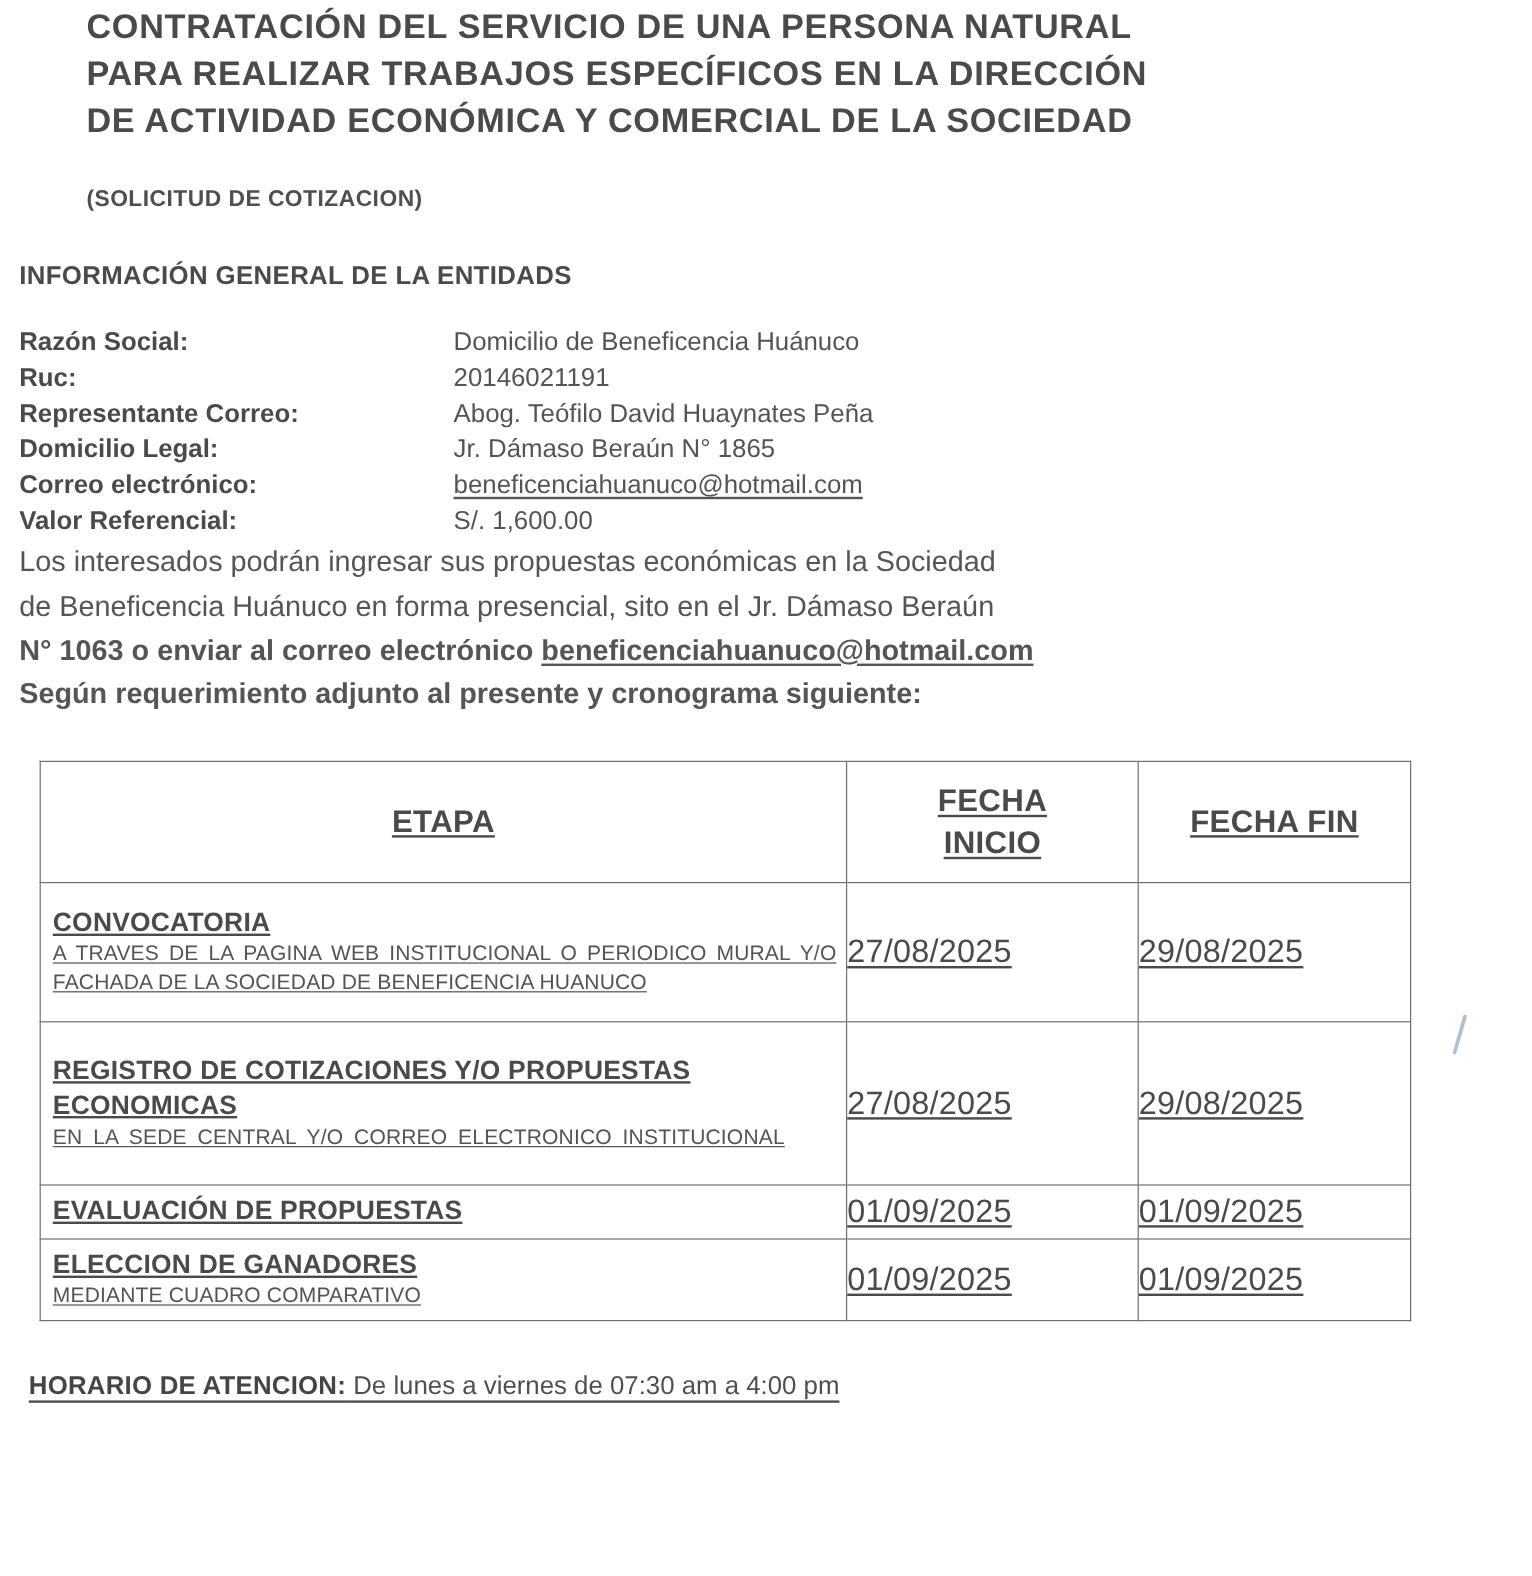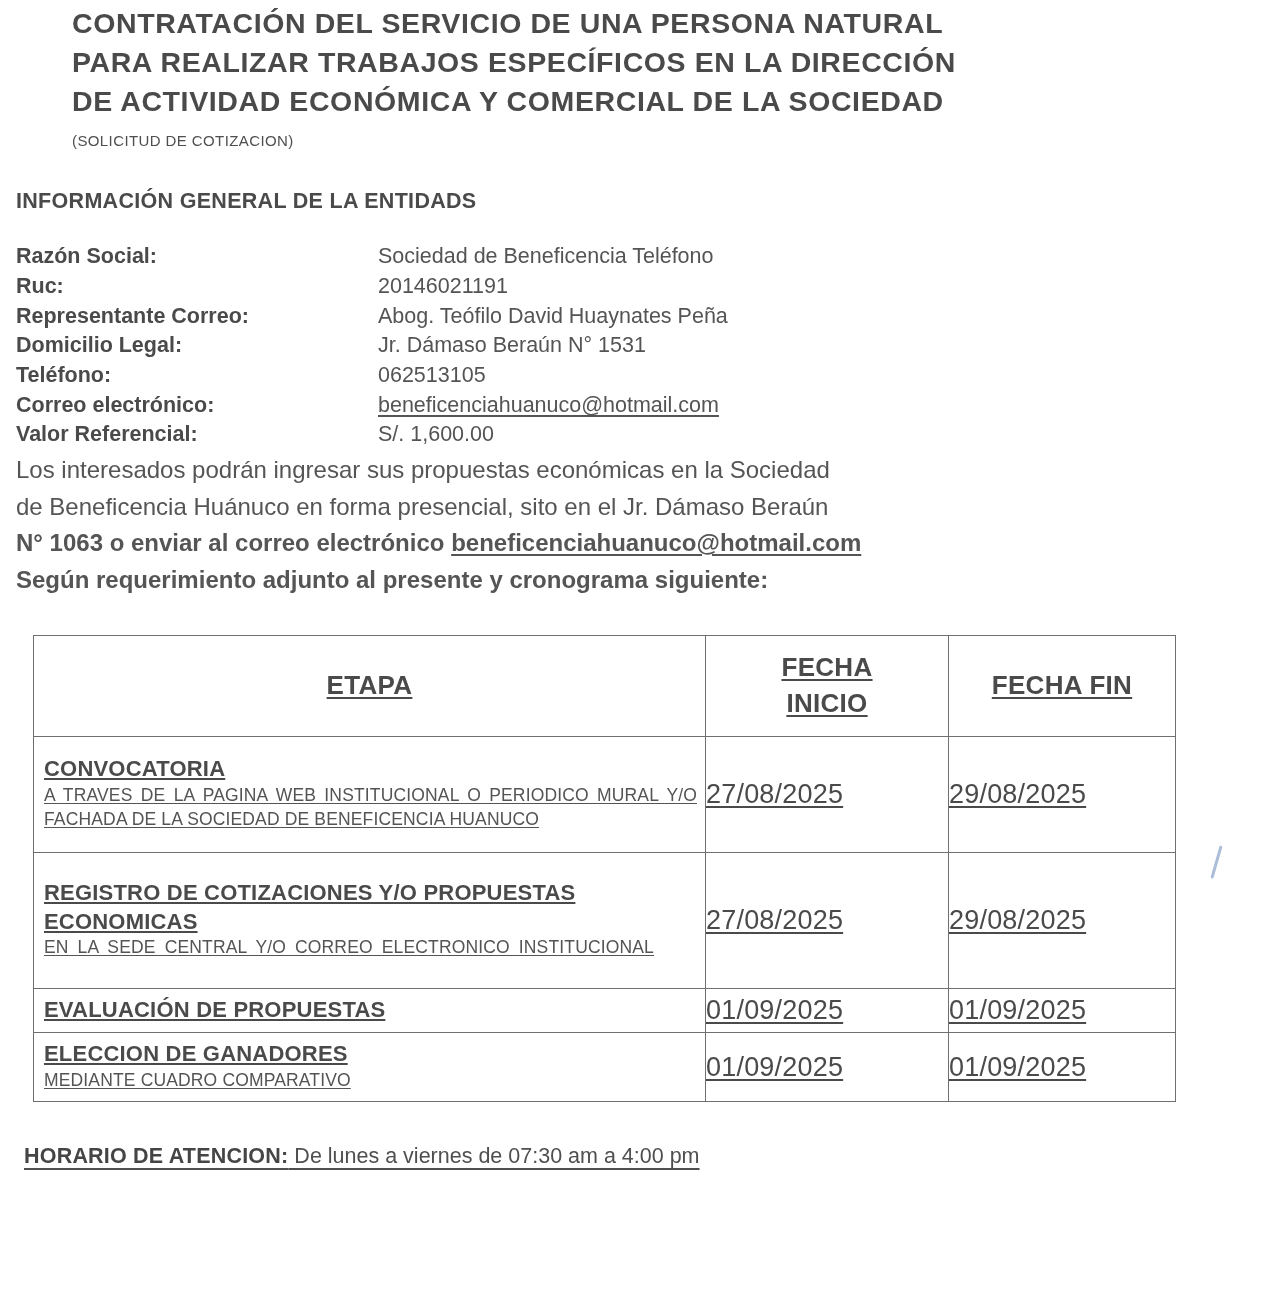--- a/index.html
+++ b/index.html
@@ -31,24 +31,24 @@
   }
   .title-line {
     font-weight: bold;
     font-size: 28.5px;
     letter-spacing: 0.6px;
     line-height: 1.36;
     color: #4a4a4a;
     white-space: nowrap;
   }
   .subtitle {
-    font-weight: normal;
-    font-size: 15px;
+    font-weight: bold;
+    font-size: 19px;
     letter-spacing: 0.4px;
-    margin-top: 12px;
+    margin-top: 36px;
     color: #4f4f4f;
   }
 
   
   .section-heading {
     font-weight: bold;
     font-size: 21.5px;
     letter-spacing: 0.3px;
     color: #4a4a4a;
     margin: 40px 0 0 16px;
@@ -213,37 +213,33 @@
   </div>
 
   
   <div class="section-heading">INFORMACIÓN GENERAL DE LA ENTIDADS</div>
 
   
   <table class="info">
     <tbody>
       <tr>
         <td class="label">Razón Social:</td>
-        <td class="value">Sociedad de Beneficencia Teléfono</td>
+        <td class="value">Domicilio de Beneficencia Huánuco</td>
       </tr>
       <tr>
         <td class="label">Ruc:</td>
         <td class="value">20146021191</td>
       </tr>
       <tr>
         <td class="label">Representante Correo:</td>
         <td class="value">Abog. Teófilo David Huaynates Peña</td>
       </tr>
       <tr>
         <td class="label">Domicilio Legal:</td>
-        <td class="value">Jr. Dámaso Beraún N° 1531</td>
-      </tr>
-      <tr>
-        <td class="label">Teléfono:</td>
-        <td class="value">062513105</td>
+        <td class="value">Jr. Dámaso Beraún N° 1865</td>
       </tr>
       <tr>
         <td class="label">Correo electrónico:</td>
         <td class="value">
           <span class="u">beneficenciahuanuco@hotmail.com</span>
         </td>
       </tr>
       <tr>
         <td class="label">Valor Referencial:</td>
         <td class="value">S/. 1,600.00</td>

